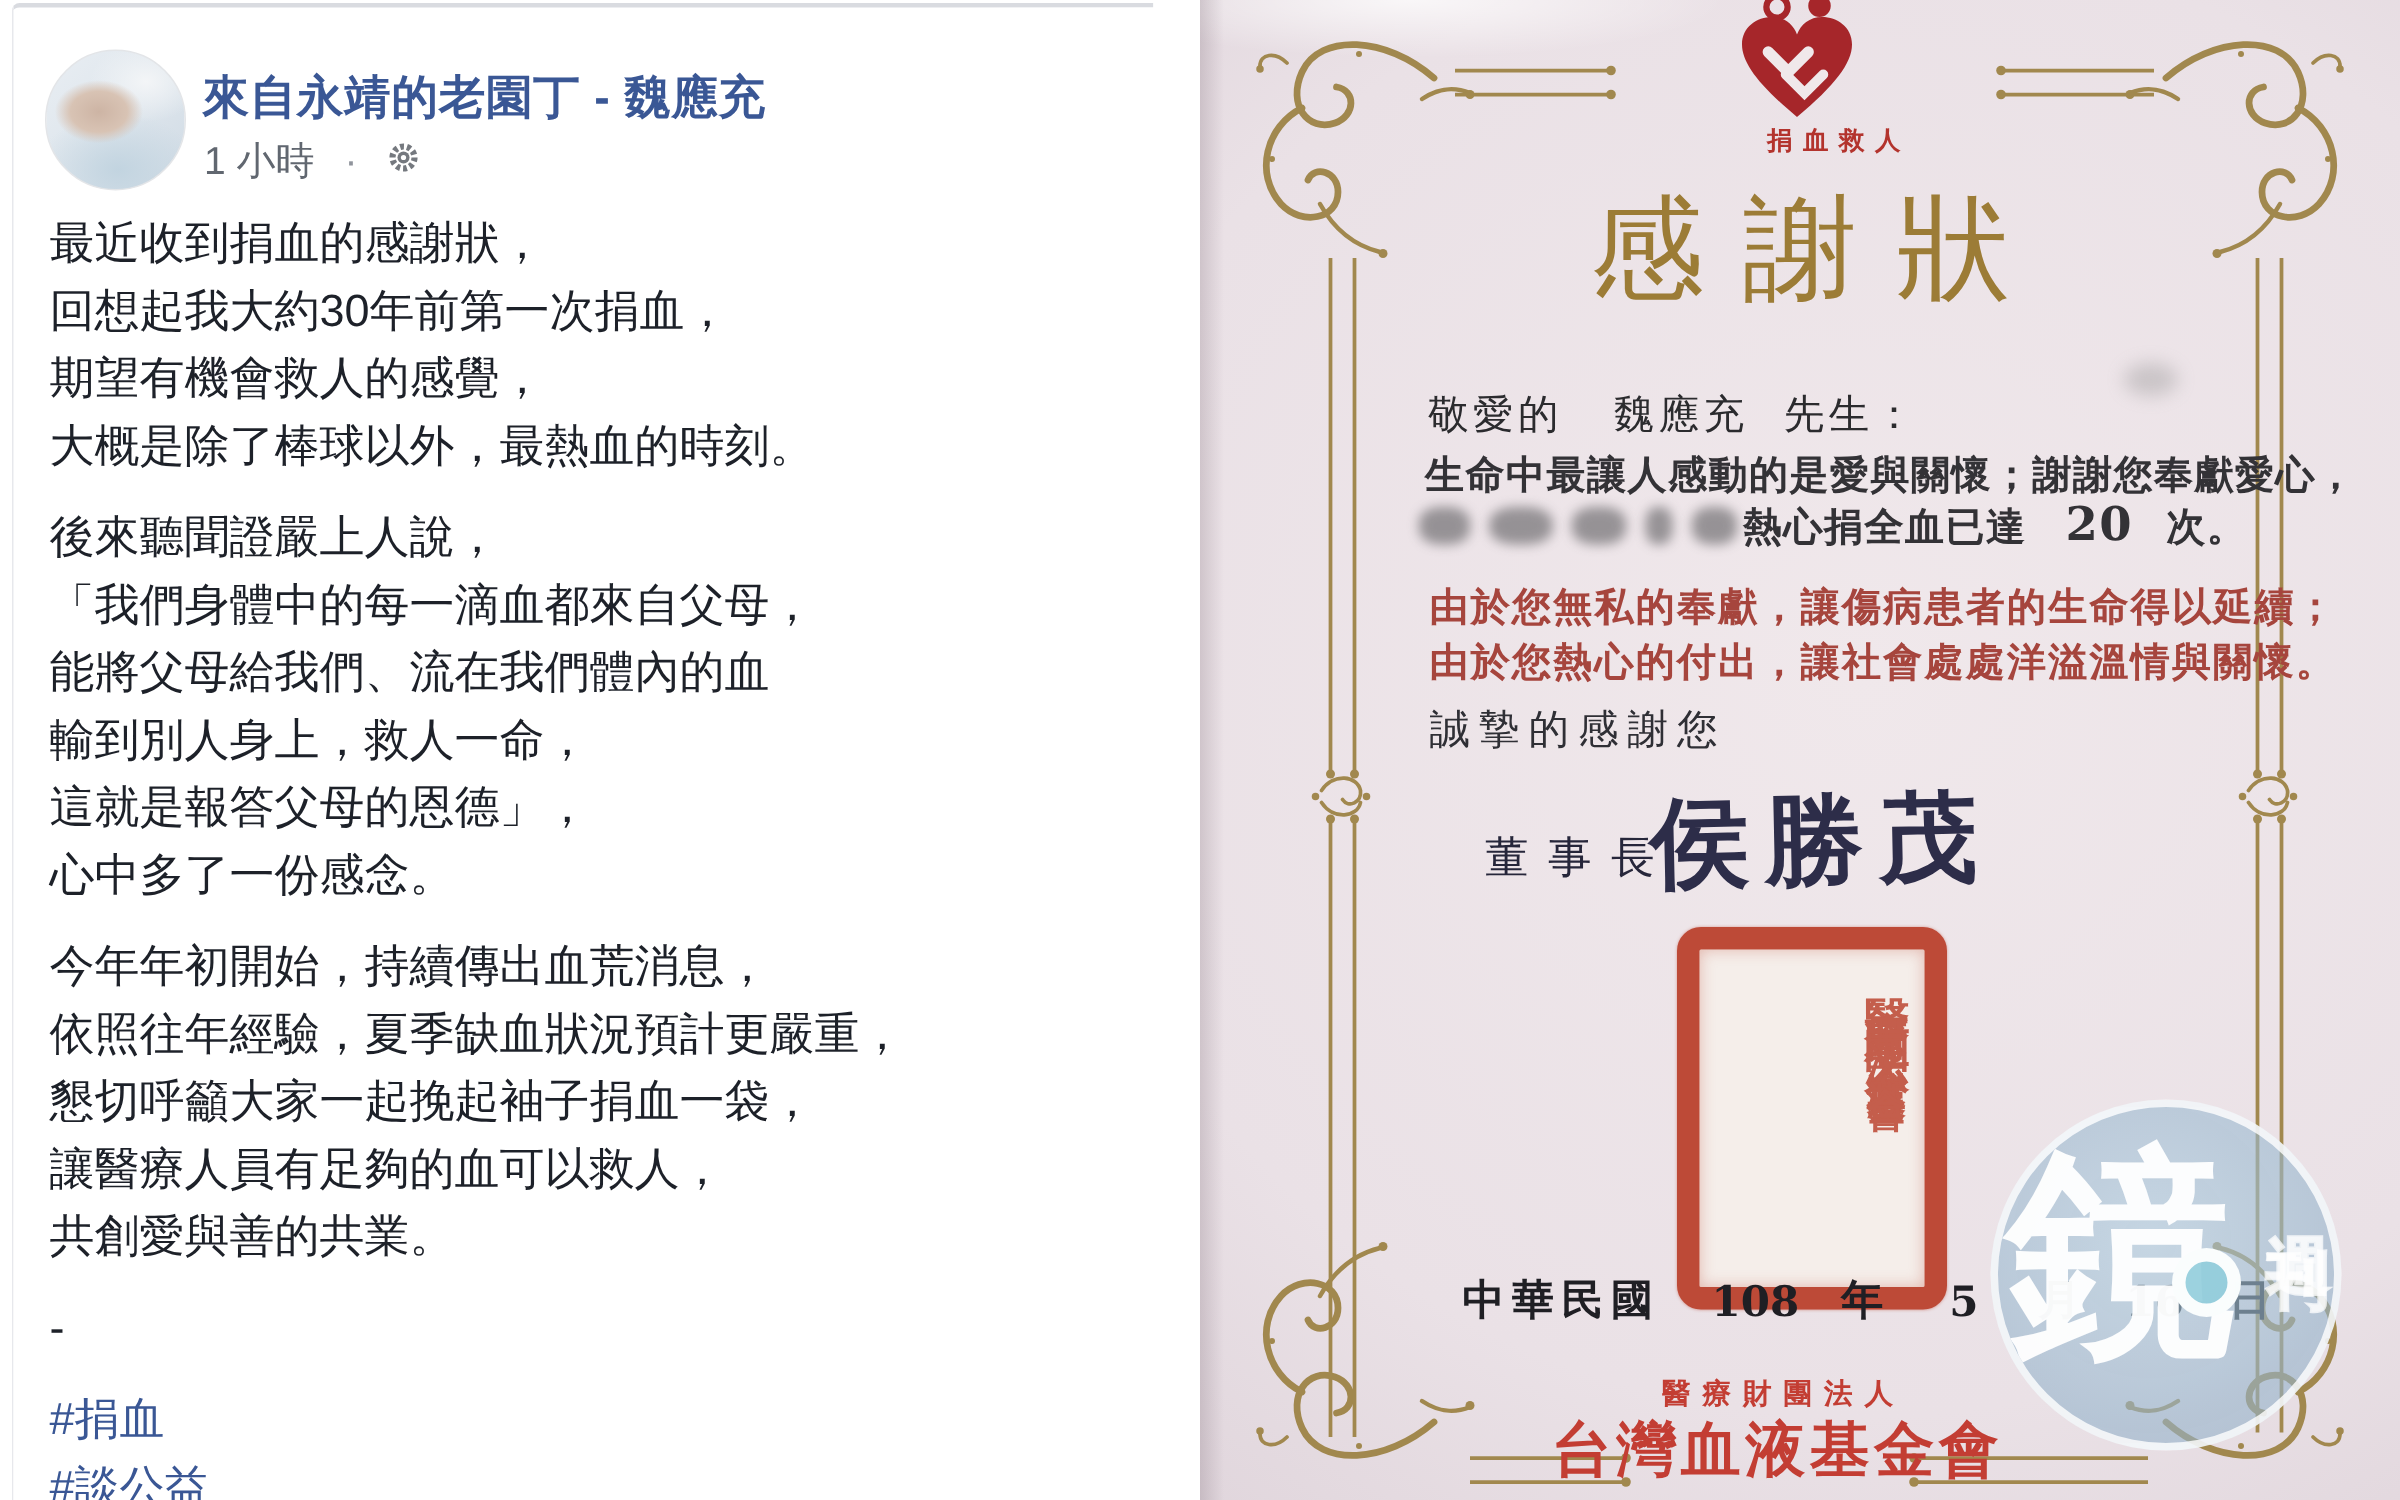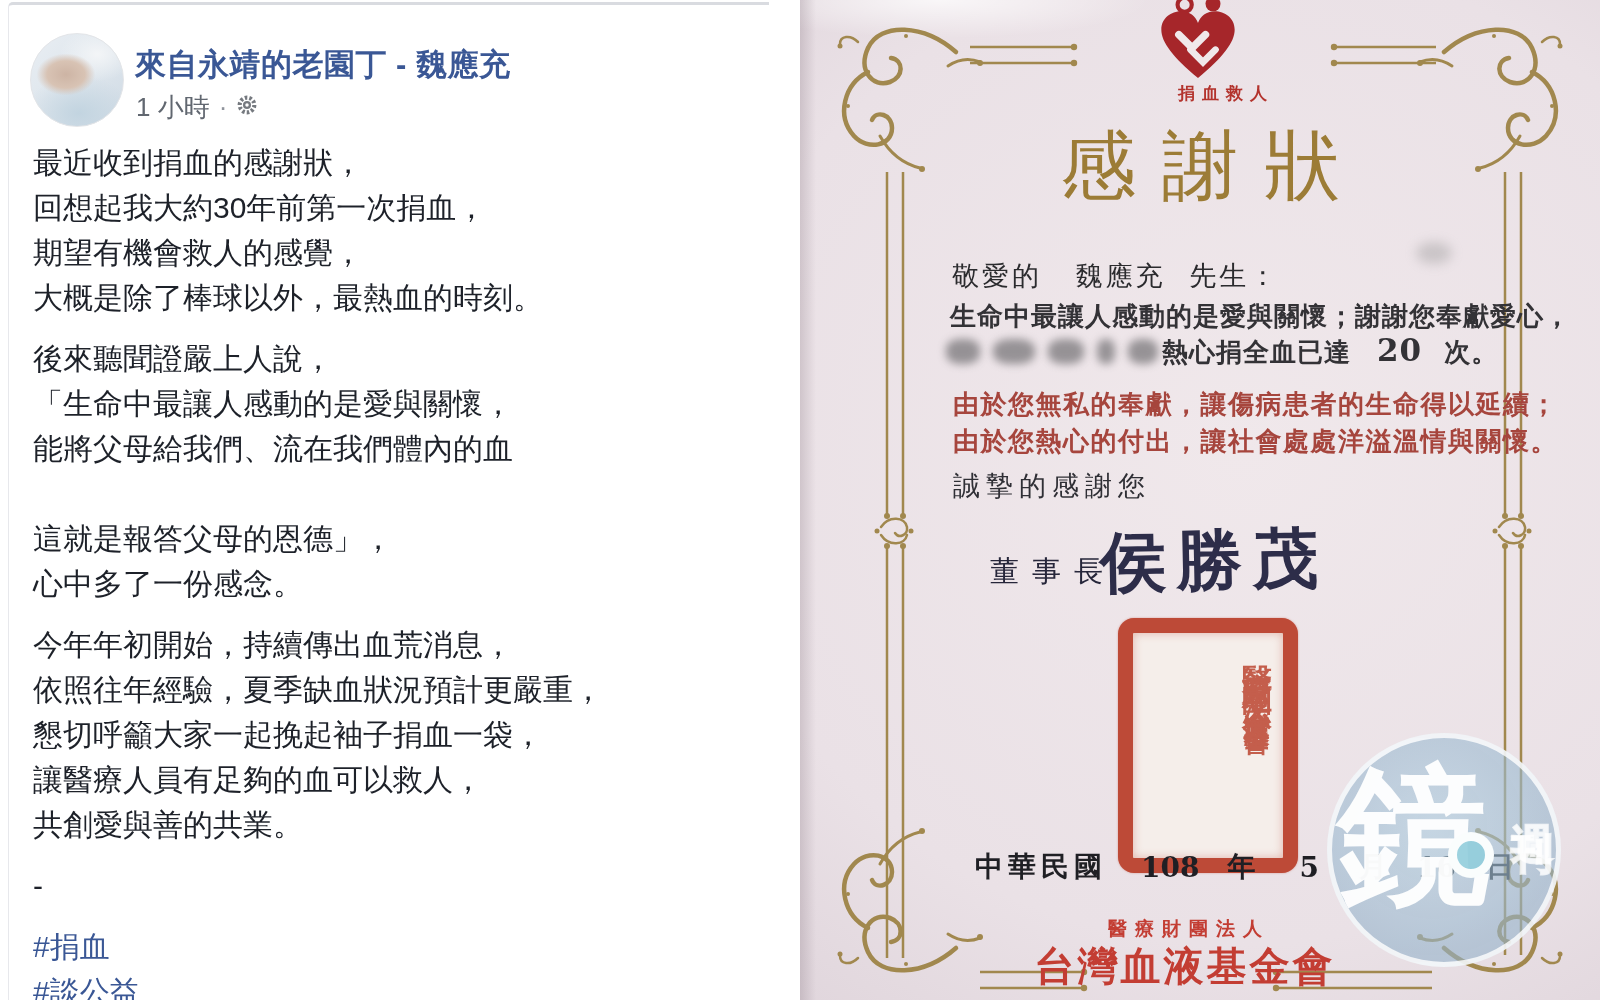--- a/index.html
+++ b/index.html
@@ -13,21 +13,21 @@
   .fb-avatar{position:absolute;left:30px;top:33px;width:92px;height:92px;border-radius:50%;
         border:1px solid #e3e5e8;overflow:hidden;
         background:
           radial-gradient(42px 30px at 38% 44%, #cdb4a4 0%, #d8c3b4 45%, rgba(216,195,180,0) 70%),
           radial-gradient(50px 36px at 72% 22%, #f3f5f7 0%, rgba(243,245,247,0) 75%),
           radial-gradient(70px 48px at 52% 86%, #c2d4e0 0%, rgba(194,212,224,0) 78%),
           linear-gradient(135deg,#e9eef3 0%,#dde5ec 55%,#cfdae4 100%);}
   .fb-name{position:absolute;left:135px;top:44px;font-size:31px;font-weight:bold;
         color:#3a5795;letter-spacing:.5px;cursor:pointer;}
   .fb-meta{position:absolute;left:136px;top:90px;font-size:26px;color:#616770;
-        display:flex;align-items:center;gap:9px;}
+        display:flex;align-items:center;gap:20px;}
   .fb-meta .dot{color:#90949c;}
   .fb-body{position:absolute;left:33px;top:140px;width:745px;font-size:30px;
         line-height:45px;color:#1d2129;}
   .fb-body p{margin:0 0 16px 0;}
   .fb-hashtags div{color:#3a5795;cursor:pointer;}
 
   
   .photo{position:absolute;left:800px;top:0;width:800px;height:1000px;overflow:hidden;
       background:radial-gradient(120% 90% at 55% 45%, #f0e8eb 0%, #eae1e6 55%, #ddd2d9 85%, #cfc3cc 100%);
       font-family:"DejaVu Serif","Liberation Serif",serif;}
@@ -113,23 +113,23 @@
 
     <div class="fb-body">
       <p>
         <span>最近收到捐血的感謝狀，</span><br>
         <span>回想起我大約30年前第一次捐血，</span><br>
         <span>期望有機會救人的感覺，</span><br>
         <span>大概是除了棒球以外，最熱血的時刻。</span>
       </p>
       <p>
         <span>後來聽聞證嚴上人說，</span><br>
-        <span>「生命中最讓人感動的是愛與關懷，</span><br>
+        <span>「我們身體中的每一滴血都來自父母，</span><br>
         <span>能將父母給我們、流在我們體內的血</span><br>
-        <br>
+        <span>輸到別人身上，救人一命，</span><br>
         <span>這就是報答父母的恩德」，</span><br>
         <span>心中多了一份感念。</span>
       </p>
       <p>
         <span>今年年初開始，持續傳出血荒消息，</span><br>
         <span>依照往年經驗，夏季缺血狀況預計更嚴重，</span><br>
         <span>懇切呼籲大家一起挽起袖子捐血一袋，</span><br>
         <span>讓醫療人員有足夠的血可以救人，</span><br>
         <span>共創愛與善的共業。</span>
       </p>

